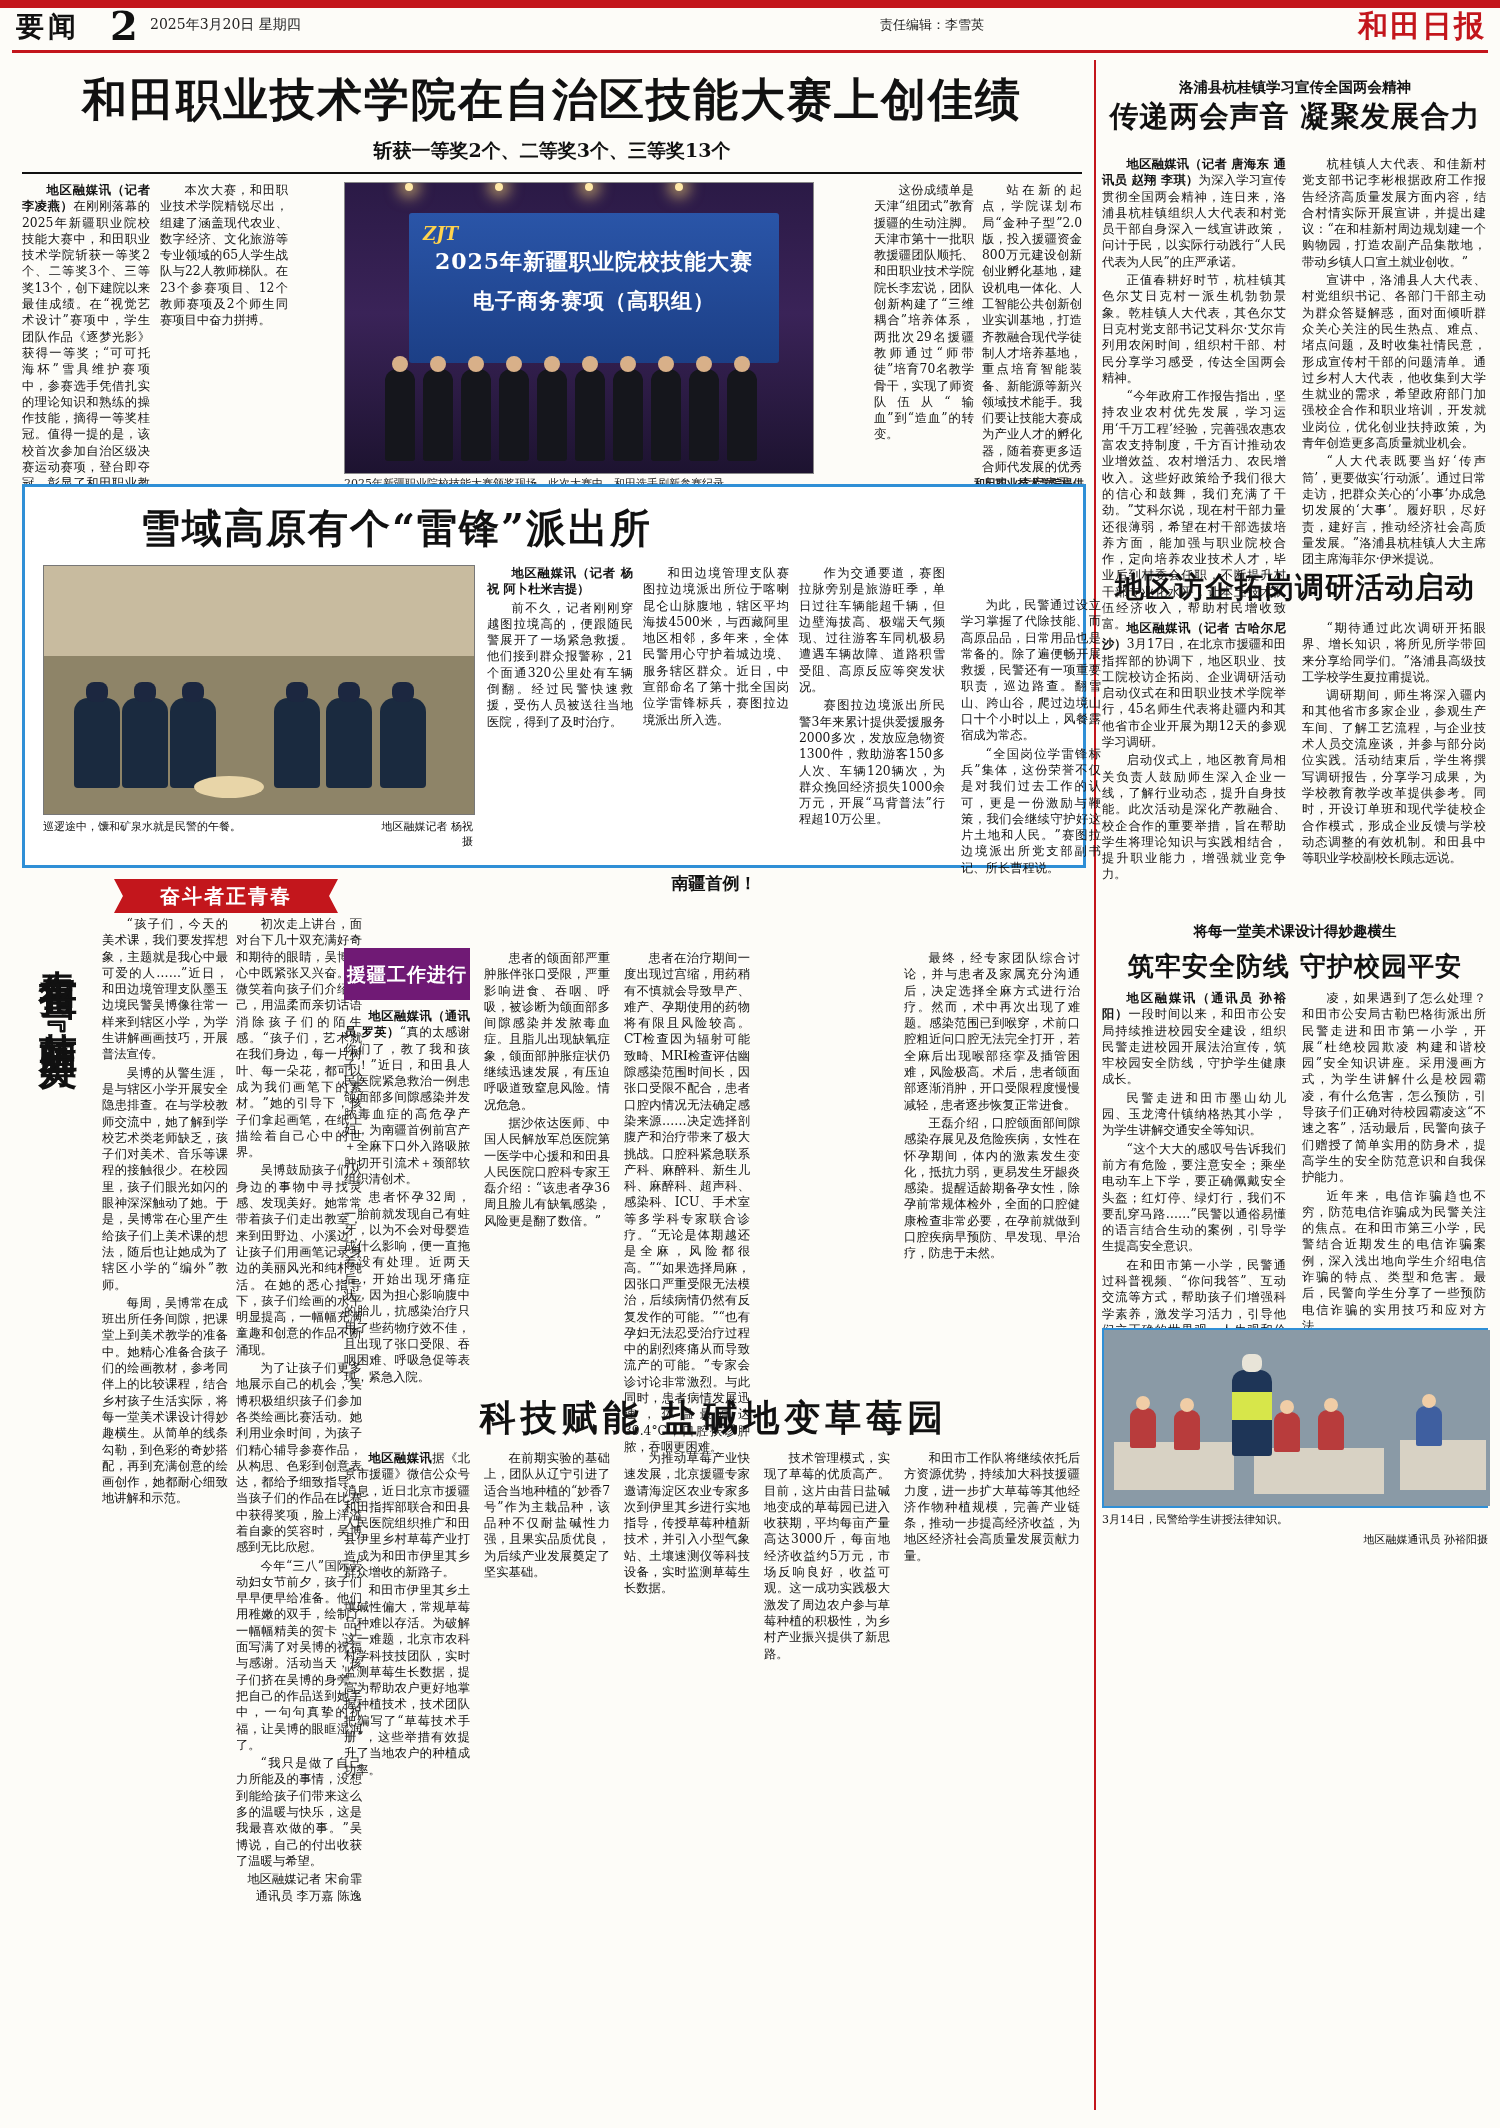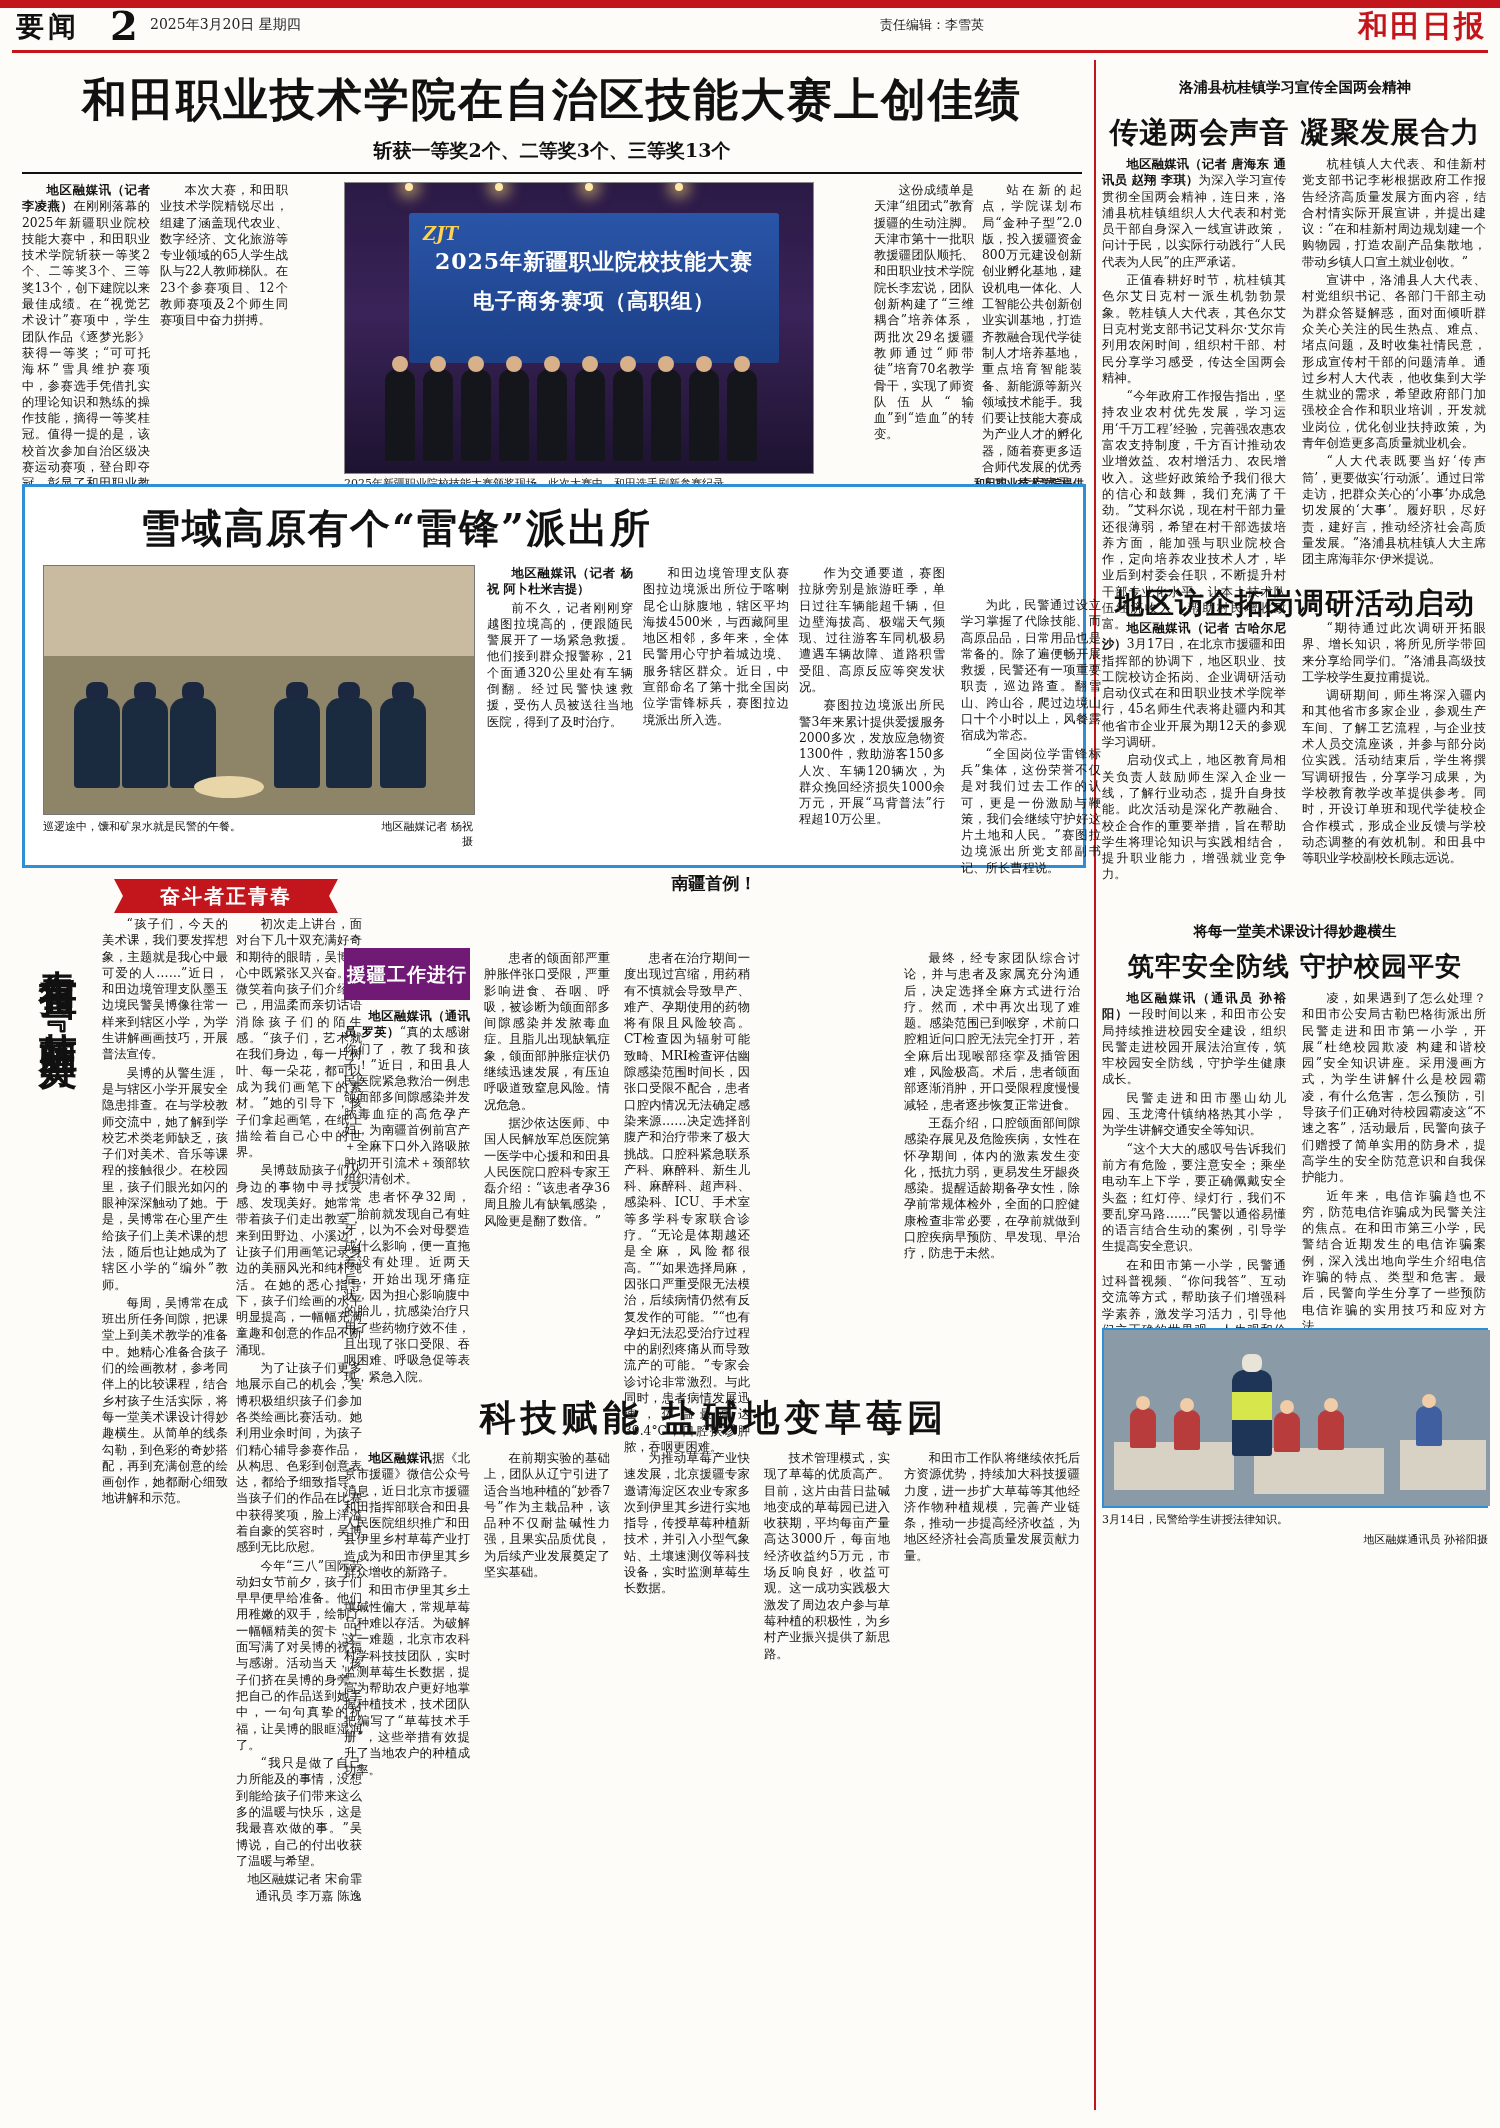--- a/index.html
+++ b/index.html
@@ -81,21 +81,21 @@
      text-align:center;line-height:52px;font-size:19px;font-weight:bold;letter-spacing:1px;}
   .a3c{position:absolute;width:126px;}
 
   
   .a4-title{position:absolute;left:330px;top:1334px;width:740px;text-align:center;font-size:36px;font-weight:bold;letter-spacing:5px;}
   .a4c{position:absolute;width:126px;}
 
   
   .r-box{position:absolute;left:0;width:386px;}
   .r-kicker{font-size:14.5px;font-weight:bold;text-align:center;}
-  .r-title{font-size:29px;font-weight:bold;text-align:center;letter-spacing:1px;margin-top:16px;}
+  .r-title{font-size:29px;font-weight:bold;text-align:center;letter-spacing:1px;margin-top:0;}
   .r-title2{font-size:26px;font-weight:bold;text-align:center;letter-spacing:1px;}
   .r2col{position:absolute;width:184px;font-size:12.3px;line-height:16.3px;text-align:justify;}
   .r2col p{margin:0 0 2px 0;text-indent:2em;}
   .classroom{position:absolute;left:0;top:0;width:386px;height:176px;background:#8a9aa6;}
   .desk{position:absolute;background:#d8d2c4;}
   .kid{position:absolute;width:26px;height:40px;background:#b83c3c;border-radius:9px 9px 2px 2px;}
   .kid:after{content:"";position:absolute;left:6px;top:-12px;width:14px;height:14px;border-radius:50%;background:#f0cda6;}
   .officer{position:absolute;width:40px;height:86px;background:#1e3557;border-radius:12px 12px 3px 3px;}
   .officer:after{content:"";position:absolute;left:10px;top:-16px;width:20px;height:18px;border-radius:7px;background:#e8e4d8;}
   .vest{position:absolute;width:40px;height:28px;background:#d7e64a;top:22px;}

